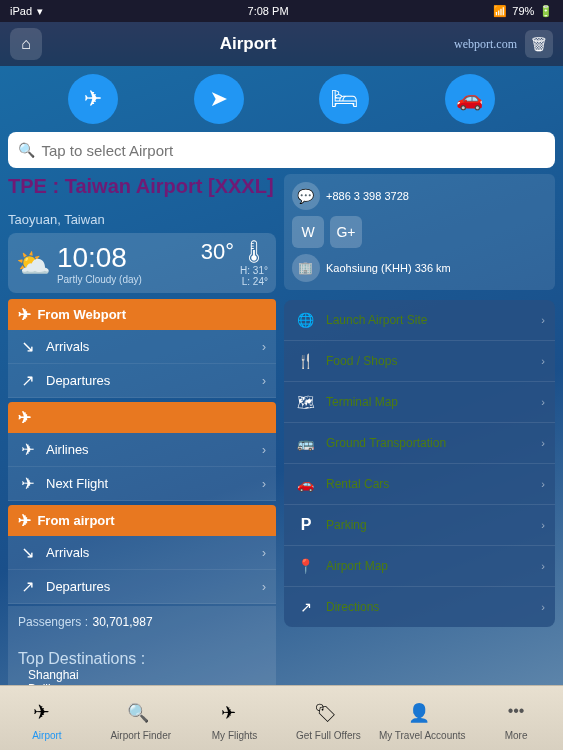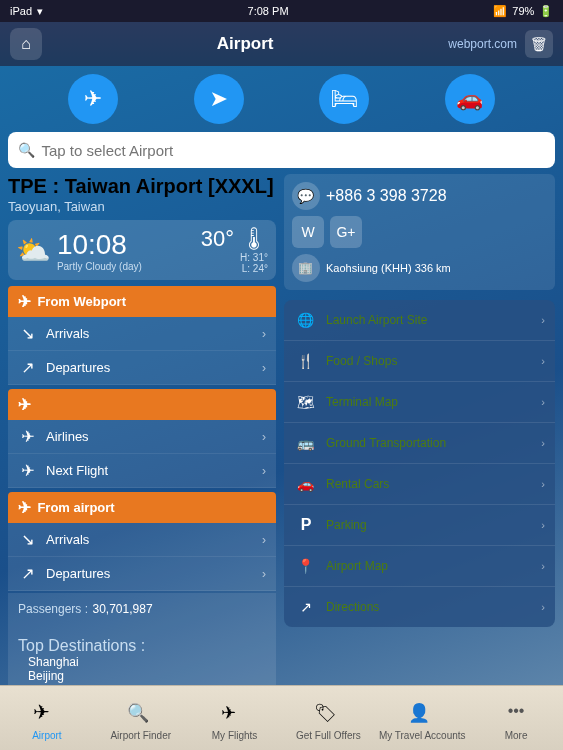--- a/index.html
+++ b/index.html
@@ -37,21 +37,21 @@
     }
     .header-home-btn {
       width: 32px; height: 32px;
       border-radius: 8px;
       background: rgba(255,255,255,0.15);
       display: flex; align-items: center; justify-content: center;
       color: white; font-size: 16px; cursor: pointer;
     }
     .header-title { color: white; font-size: 17px; font-weight: 600; }
     .header-right { display: flex; align-items: center; gap: 8px; }
-    .header-url { color: #aac8f0; font-size: 12px; }
+    .header-url { color: #aac8f0; font-size: 12px; font-family: Liberation Serif, serif; }
     .header-trash {
       width: 28px; height: 28px;
       border-radius: 6px;
       background: rgba(255,255,255,0.15);
       display: flex; align-items: center; justify-content: center;
       color: white; font-size: 14px; cursor: pointer;
     }
 
     
     .nav-icons {
@@ -94,24 +94,24 @@
       height: 555px;
     }
 
     
     .left-panel {
       width: 268px;
       flex-shrink: 0;
     }
 
     .airport-title {
-      color: #000000;
+      color: #701a75;
       font-size: 20px;
       font-weight: bold;
-      margin-bottom: 1px;
+      margin-bottom: 14px;
       line-height: 1.2;
     }
     .airport-subtitle {
       color: #c8ddf0;
       font-size: 13px;
       margin-bottom: 6px;
     }
 
     
     .weather-row {
@@ -189,21 +189,21 @@
       gap: 6px;
       margin-bottom: 6px;
     }
     .contact-icon {
       width: 28px; height: 28px;
       border-radius: 14px;
       background: rgba(255,255,255,0.2);
       display: flex; align-items: center; justify-content: center;
       font-size: 14px; color: white;
     }
-    .contact-text { color: white; font-size: 16px; }
+    .contact-text { color: white; font-size: 11px; }
     .social-row {
       display: flex;
       gap: 6px;
       margin-bottom: 6px;
     }
     .social-btn {
       width: 32px; height: 32px;
       border-radius: 6px;
       display: flex; align-items: center; justify-content: center;
       font-size: 14px; color: white; cursor: pointer;

